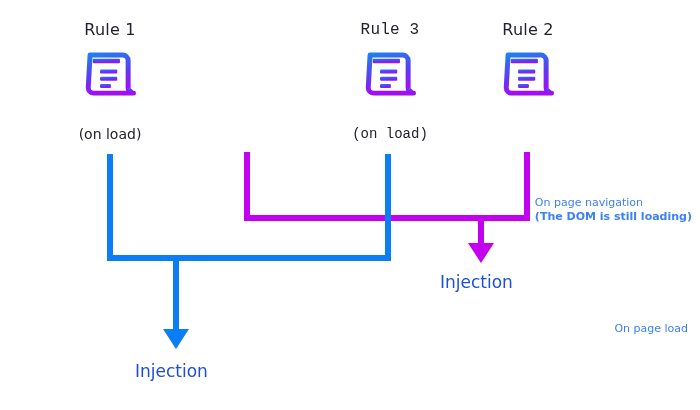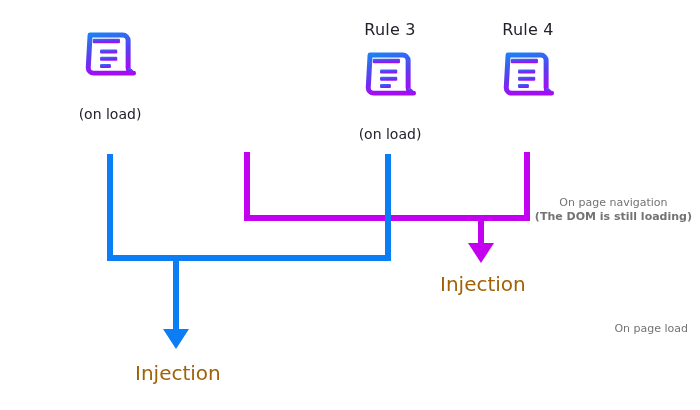--- a/index.html
+++ b/index.html
@@ -44,38 +44,38 @@
     font-size: 14px;
     color: #22222c;
     line-height: 18px;
     margin-top: 21px;
     height: 18px;
   }
   .rule-sub.empty { visibility: hidden; }
 
   .phase-label {
     position: absolute;
-    text-align: center;
-    color: #737373;
+    text-align: left;
+    color: #3b82f6;
   }
   .phase-main {
     font-size: 11px;
     line-height: 14px;
     white-space: nowrap;
   }
   .phase-sub {
     font-size: 11px;
     line-height: 14px;
     white-space: nowrap;
     font-weight: bold;
   }
   .injection-label {
     position: absolute;
-    font-size: 20px;
-    color: #a16207;
+    font-size: 17px;
+    color: #1d4ed8;
     white-space: nowrap;
   }
 </style>
 </head>
 <body>
 
 <div id="stage">
 
   <svg id="diagram-svg" viewBox="0 0 700 410">
     <defs>
@@ -97,61 +97,62 @@
     <path d="M 247,152 L 247,218 L 527,218 L 527,152" fill="none" stroke="#c400f0" stroke-width="6" stroke-linecap="butt" stroke-linejoin="miter"></path>
     <path d="M 481,218 L 481,248" fill="none" stroke="#c400f0" stroke-width="6" stroke-linecap="butt"></path>
     <polygon points="481,263 468,243 494,243" fill="#c400f0"></polygon>
 
     <path d="M 110,154 L 110,258 L 388,258 L 388,154" fill="none" stroke="#0b7ef5" stroke-width="6" stroke-linecap="butt" stroke-linejoin="miter"></path>
     <path d="M 176,258 L 176,334" fill="none" stroke="#0b7ef5" stroke-width="6" stroke-linecap="butt"></path>
     <polygon points="176,349 163,329 189,329" fill="#0b7ef5"></polygon>
   </svg>
 
   <div class="rule-group" style="left:45px; top:20px;">
+    <div class="rule-title">Rule 1</div>
     <svg class="rule-icon" viewBox="0 0 64 64">
       <defs>
         <linearGradient id="ig1" x1="0" y1="0" x2="0.25" y2="1">
           <stop offset="0%" stop-color="#1f7ff5"></stop>
           <stop offset="55%" stop-color="#5a3df0"></stop>
           <stop offset="100%" stop-color="#a10ef5"></stop>
         </linearGradient>
       </defs>
       <path d="M10 10 h36 a6 6 0 0 1 6 6 v30 a6 6 0 0 0 6 6 h-44 a6 6 0 0 1 -6 -6 z" fill="none" stroke="url(#ig1)" stroke-width="5.5" stroke-linejoin="round"></path>
       <path d="M52 46 a6 6 0 0 0 6 6 a6 6 0 0 0 -6 -6 z" fill="url(#ig1)"></path>
       <rect x="13" y="14" width="30" height="5" rx="1.2" fill="url(#ig1)"></rect>
       <rect x="21" y="26" width="19" height="4.4" rx="1.2" fill="url(#ig1)"></rect>
       <rect x="21" y="34" width="19" height="4.4" rx="1.2" fill="url(#ig1)"></rect>
       <rect x="21" y="42" width="12" height="4.4" rx="1.2" fill="url(#ig1)"></rect>
     </svg>
     <div class="rule-sub">(on load)</div>
   </div>
 
 
-  <div class="rule-group" style="left:325px; top:20px;">
+  <div class="rule-group" style="left:325px; top:20px;font-family:Liberation Mono, monospace;">
     <div class="rule-title">Rule 3</div>
     <svg class="rule-icon" viewBox="0 0 64 64">
       <defs>
         <linearGradient id="ig3" x1="0" y1="0" x2="0.25" y2="1">
           <stop offset="0%" stop-color="#1f7ff5"></stop>
           <stop offset="55%" stop-color="#5a3df0"></stop>
           <stop offset="100%" stop-color="#a10ef5"></stop>
         </linearGradient>
       </defs>
       <path d="M10 10 h36 a6 6 0 0 1 6 6 v30 a6 6 0 0 0 6 6 h-44 a6 6 0 0 1 -6 -6 z" fill="none" stroke="url(#ig3)" stroke-width="5.5" stroke-linejoin="round"></path>
       <path d="M52 46 a6 6 0 0 0 6 6 a6 6 0 0 0 -6 -6 z" fill="url(#ig3)"></path>
       <rect x="13" y="14" width="30" height="5" rx="1.2" fill="url(#ig3)"></rect>
       <rect x="21" y="26" width="19" height="4.4" rx="1.2" fill="url(#ig3)"></rect>
       <rect x="21" y="34" width="19" height="4.4" rx="1.2" fill="url(#ig3)"></rect>
       <rect x="21" y="42" width="12" height="4.4" rx="1.2" fill="url(#ig3)"></rect>
     </svg>
     <div class="rule-sub">(on load)</div>
   </div>
 
   <div class="rule-group" style="left:463px; top:20px;">
-    <div class="rule-title">Rule 4</div>
+    <div class="rule-title">Rule 2</div>
     <svg class="rule-icon" viewBox="0 0 64 64">
       <defs>
         <linearGradient id="ig4" x1="0" y1="0" x2="0.25" y2="1">
           <stop offset="0%" stop-color="#1f7ff5"></stop>
           <stop offset="55%" stop-color="#5a3df0"></stop>
           <stop offset="100%" stop-color="#a10ef5"></stop>
         </linearGradient>
       </defs>
       <path d="M10 10 h36 a6 6 0 0 1 6 6 v30 a6 6 0 0 0 6 6 h-44 a6 6 0 0 1 -6 -6 z" fill="none" stroke="url(#ig4)" stroke-width="5.5" stroke-linejoin="round"></path>
       <path d="M52 46 a6 6 0 0 0 6 6 a6 6 0 0 0 -6 -6 z" fill="url(#ig4)"></path>

